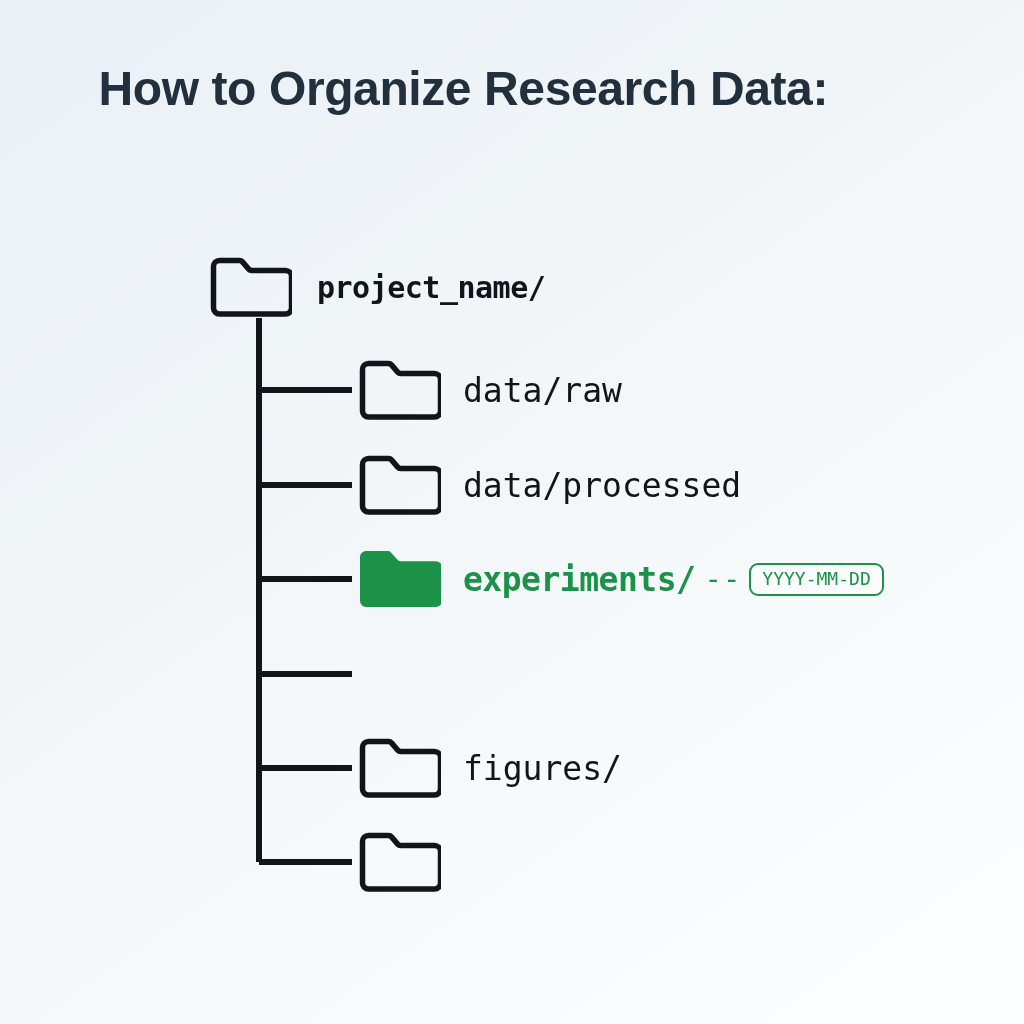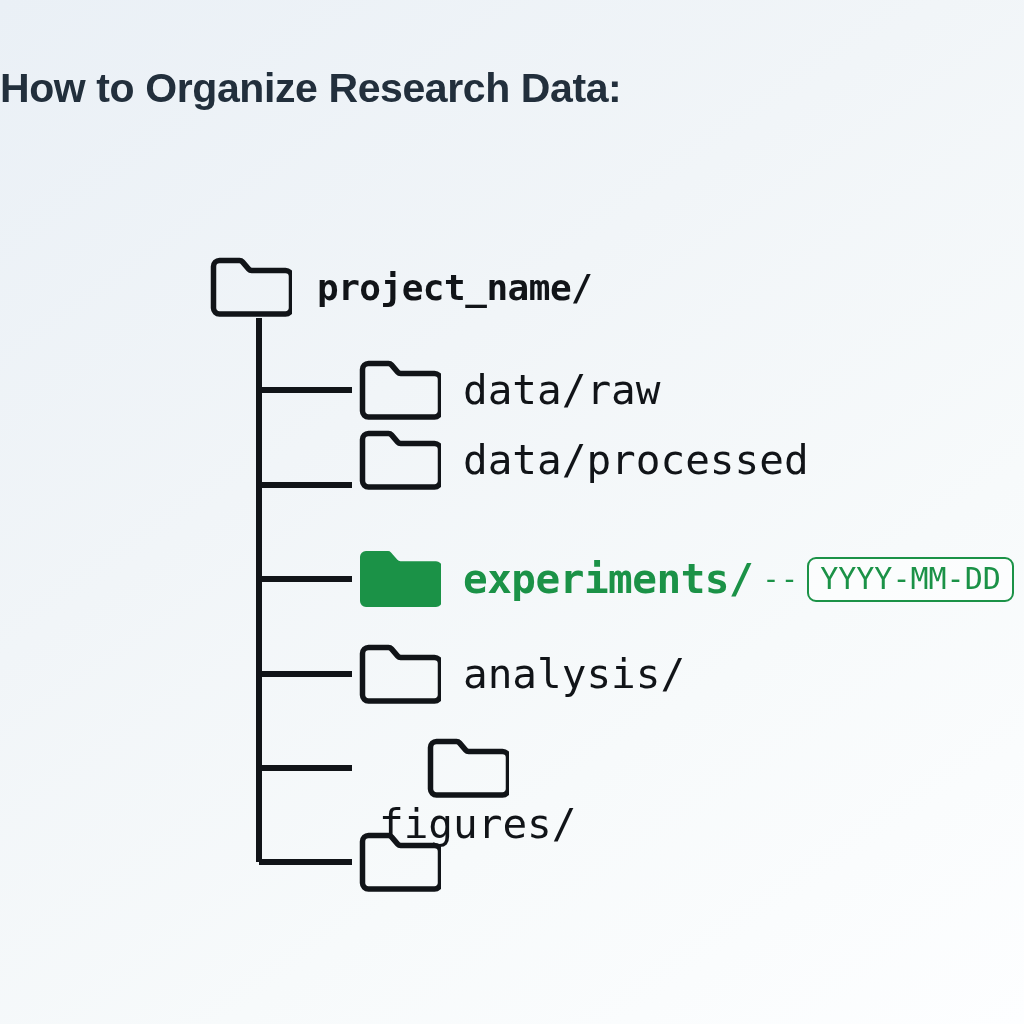--- a/index.html
+++ b/index.html
@@ -14,24 +14,24 @@
     background: linear-gradient(145deg, #eaf0f6 0%, #f1f5f8 38%, #f7fafb 68%, #fdfeff 100%);
     font-family:"Liberation Sans", sans-serif;
     position:relative;
   }
 
   
   #title-block {
     position:absolute;
     left:0; top:62px;
     width:828px;
-    text-align:left;
+    text-align:right;
     color:#222f3c;
     font-weight:bold;
-    font-size:41px;
+    font-size:48px;
     line-height:53px;
     letter-spacing:-0.4px;
   }
   #title-block .tline { display:block; }
 
   
   #tree {
     position:absolute;
     left:0; top:0;
     width:1024px; height:1024px;
@@ -44,30 +44,30 @@
   }
 
   .node {
     position:absolute;
     display:flex;
     align-items:center;
   }
 
   .node-label {
     font-family:"DejaVu Sans Mono", monospace;
-    font-size:41px;
+    font-size:33px;
     color:#111418;
     white-space:nowrap;
   }
 
   
   #node-root { left:208px; top:255px; }
   #node-root .node-label {
     font-weight:bold;
-    font-size:36px;
+    font-size:30px;
     margin-left:25px;
     letter-spacing:-0.5px;
   }
 
   
   .child-node { left:357px; }
   .child-node .node-label { margin-left:22px; }
 
   .child-node.highlight .node-label {
     color:#1b9247;
@@ -87,21 +87,21 @@
   }
   .pattern-dash {
     font-family:"DejaVu Sans Mono", monospace;
     font-size:29px;
     color:#1b9247;
     letter-spacing:1px;
     margin-right:8px;
   }
   .pattern-pill {
     font-family:"DejaVu Sans Mono", monospace;
-    font-size:30px;
+    font-size:18px;
     color:#1b9247;
     border:2px solid #1b9247;
     border-radius:9px;
     padding:5px 11px 6px 11px;
     line-height:1;
     background:rgba(255,255,255,0.55);
     white-space:nowrap;
   }
 </style>
 </head>
@@ -134,46 +134,40 @@
     <span class="node-label">project_name/</span>
   </div>
 
   <div class="node child-node" style="top:358px;">
     <svg class="folder-icon" viewBox="0 0 84 64" xmlns="http://www.w3.org/2000/svg">
       <path d="M5.5 11.5 a6 6 0 0 1 6 -6 h20 a4 4 0 0 1 3 1.4 l6.2 7.2 a4 4 0 0 0 3 1.4 h33.8 a6 6 0 0 1 6 6 v31.5 a6 6 0 0 1 -6 6 h-66 a6 6 0 0 1 -6 -6 z" fill="none" stroke="#111418" stroke-width="5.5" stroke-linejoin="round"></path>
     </svg>
     <span class="node-label">data/raw</span>
   </div>
 
-  <div class="node child-node" style="top:428px;">
+  <div class="node child-node" style="top:453px;">
     <svg class="folder-icon" viewBox="0 0 84 64" xmlns="http://www.w3.org/2000/svg">
       <path d="M5.5 11.5 a6 6 0 0 1 6 -6 h20 a4 4 0 0 1 3 1.4 l6.2 7.2 a4 4 0 0 0 3 1.4 h33.8 a6 6 0 0 1 6 6 v31.5 a6 6 0 0 1 -6 6 h-66 a6 6 0 0 1 -6 -6 z" fill="none" stroke="#111418" stroke-width="5.5" stroke-linejoin="round"></path>
     </svg>
     <span class="node-label">data/processed</span>
   </div>
 
   <div class="node child-node highlight" style="top:547px;">
     <svg class="folder-icon" viewBox="0 0 84 64" xmlns="http://www.w3.org/2000/svg">
       <path d="M3 10 a6 6 0 0 1 6 -6 h22 a4 4 0 0 1 3 1.4 l6.4 7.4 a4 4 0 0 0 3 1.4 h35.6 a6 6 0 0 1 6 6 v33.8 a6 6 0 0 1 -6 6 h-70 a6 6 0 0 1 -6 -6 z" fill="#1b9247"></path>
     </svg>
     <span class="node-label">experiments/</span>
     <span class="pattern-wrap">
       <span class="pattern-dash">--</span>
       <span class="pattern-pill">YYYY-MM-DD</span>
     </span>
   </div>
 
-  <div class="node child-node" style="top:642px;">
-    <svg class="folder-icon" viewBox="0 0 84 64" xmlns="http://www.w3.org/2000/svg">
-      <path d="M5.5 11.5 a6 6 0 0 1 6 -6 h20 a4 4 0 0 1 3 1.4 l6.2 7.2 a4 4 0 0 0 3 1.4 h33.8 a6 6 0 0 1 6 6 v31.5 a6 6 0 0 1 -6 6 h-66 a6 6 0 0 1 -6 -6 z" fill="none" stroke="#111418" stroke-width="5.5" stroke-linejoin="round"></path>
-    </svg>
-    <span class="node-label">analysis/</span>
-  </div>
 
-  <div class="node child-node" style="top:736px;flex-direction:column;">
+  <div class="node child-node" style="top:736px;">
     <svg class="folder-icon" viewBox="0 0 84 64" xmlns="http://www.w3.org/2000/svg">
       <path d="M5.5 11.5 a6 6 0 0 1 6 -6 h20 a4 4 0 0 1 3 1.4 l6.2 7.2 a4 4 0 0 0 3 1.4 h33.8 a6 6 0 0 1 6 6 v31.5 a6 6 0 0 1 -6 6 h-66 a6 6 0 0 1 -6 -6 z" fill="none" stroke="#111418" stroke-width="5.5" stroke-linejoin="round"></path>
     </svg>
     <span class="node-label">figures/</span>
   </div>
 
   <div class="node child-node" style="top:830px;">
     <svg class="folder-icon" viewBox="0 0 84 64" xmlns="http://www.w3.org/2000/svg">
       <path d="M5.5 11.5 a6 6 0 0 1 6 -6 h20 a4 4 0 0 1 3 1.4 l6.2 7.2 a4 4 0 0 0 3 1.4 h33.8 a6 6 0 0 1 6 6 v31.5 a6 6 0 0 1 -6 6 h-66 a6 6 0 0 1 -6 -6 z" fill="none" stroke="#111418" stroke-width="5.5" stroke-linejoin="round"></path>
     </svg>

